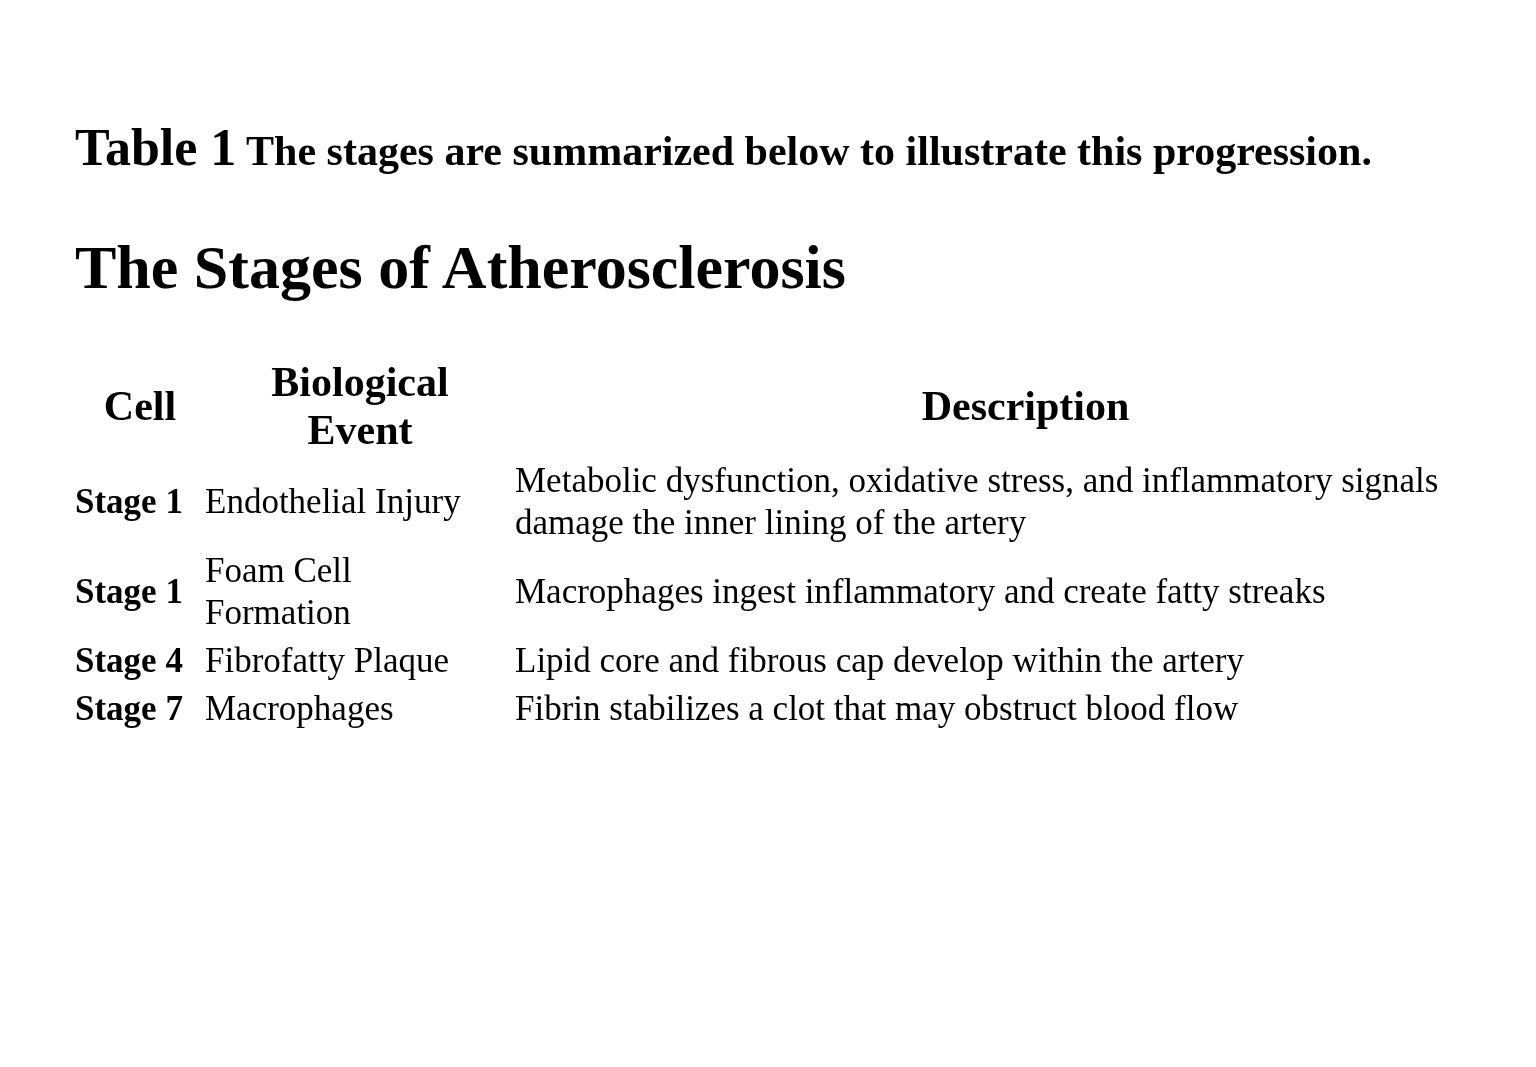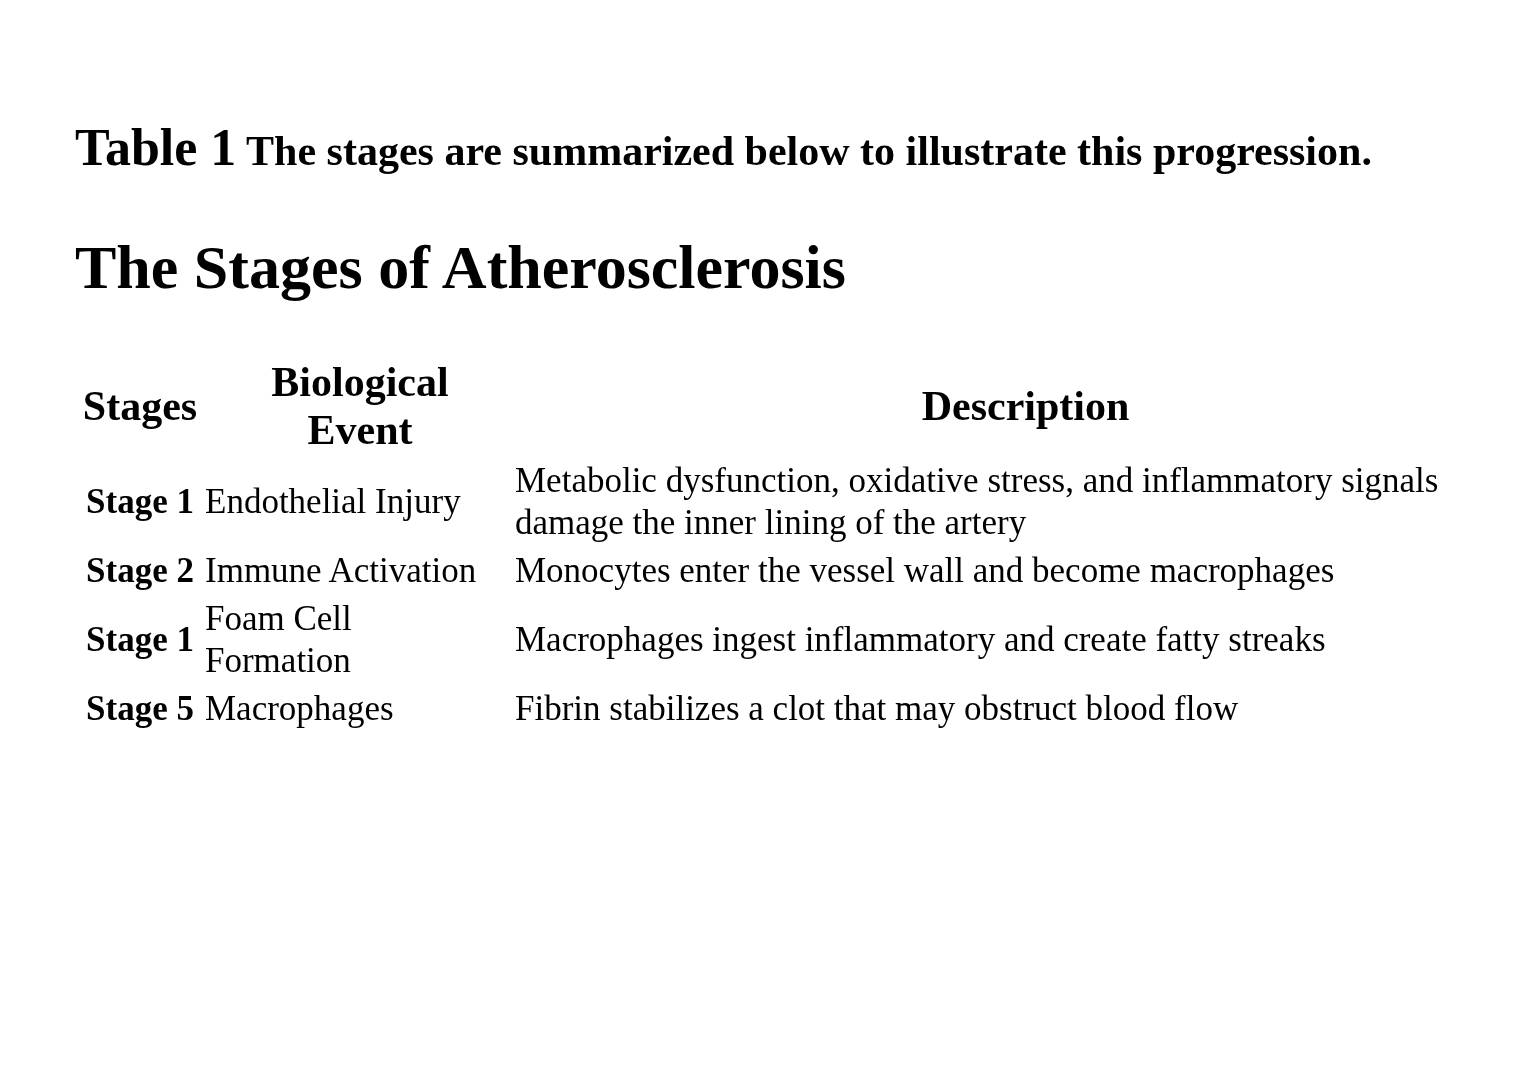--- a/index.html
+++ b/index.html
@@ -60,65 +60,64 @@
     white-space: pre;
   }
   td {
     font-size: 35px;
     line-height: 42px;
     text-align: left;
     white-space: pre;
   }
   td.stage-cell {
     font-weight: bold;
-    text-align: center;
   }
 </style>
 </head>
 <body>
 
 <div class="page">
 
   <p class="caption"><span class="caption-label">Table 1</span><span> The stages are summarized below to illustrate this progression.</span></p>
 
   <h1 class="page-title">The Stages of Atherosclerosis</h1>
 
   <table class="stages">
     <colgroup>
       <col class="c-stage">
       <col class="c-event">
       <col class="c-desc">
     </colgroup>
     <thead>
       <tr>
-        <th>Stages</th>
+        <th>Cell</th>
         <th>Biological
 Event</th>
         <th>Description</th>
       </tr>
     </thead>
     <tbody>
       <tr>
         <td class="stage-cell">Stage 1</td>
         <td>Endothelial Injury</td>
         <td>Metabolic dysfunction, oxidative stress, and inflammatory signals
 damage the inner lining of the artery</td>
       </tr>
       <tr>
-        <td class="stage-cell">Stage 2</td>
-        <td>Immune Activation</td>
-        <td>Monocytes enter the vessel wall and become macrophages</td>
-      </tr>
-      <tr>
         <td class="stage-cell">Stage 1</td>
         <td>Foam Cell
 Formation</td>
         <td>Macrophages ingest inflammatory and create fatty streaks</td>
       </tr>
       <tr>
-        <td class="stage-cell">Stage 5</td>
+        <td class="stage-cell">Stage 4</td>
+        <td>Fibrofatty Plaque</td>
+        <td>Lipid core and fibrous cap develop within the artery</td>
+      </tr>
+      <tr>
+        <td class="stage-cell">Stage 7</td>
         <td>Macrophages</td>
         <td>Fibrin stabilizes a clot that may obstruct blood flow</td>
       </tr>
     </tbody>
   </table>
 
 </div>
 
 </body></html>

